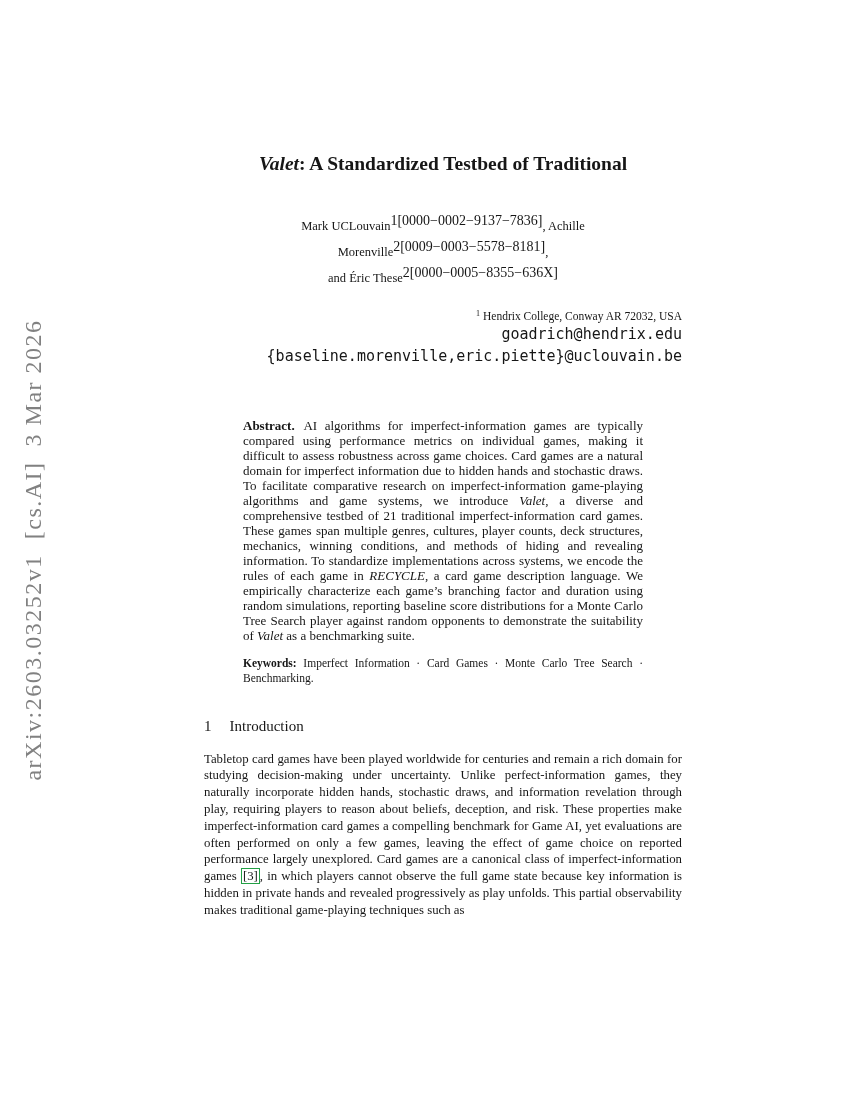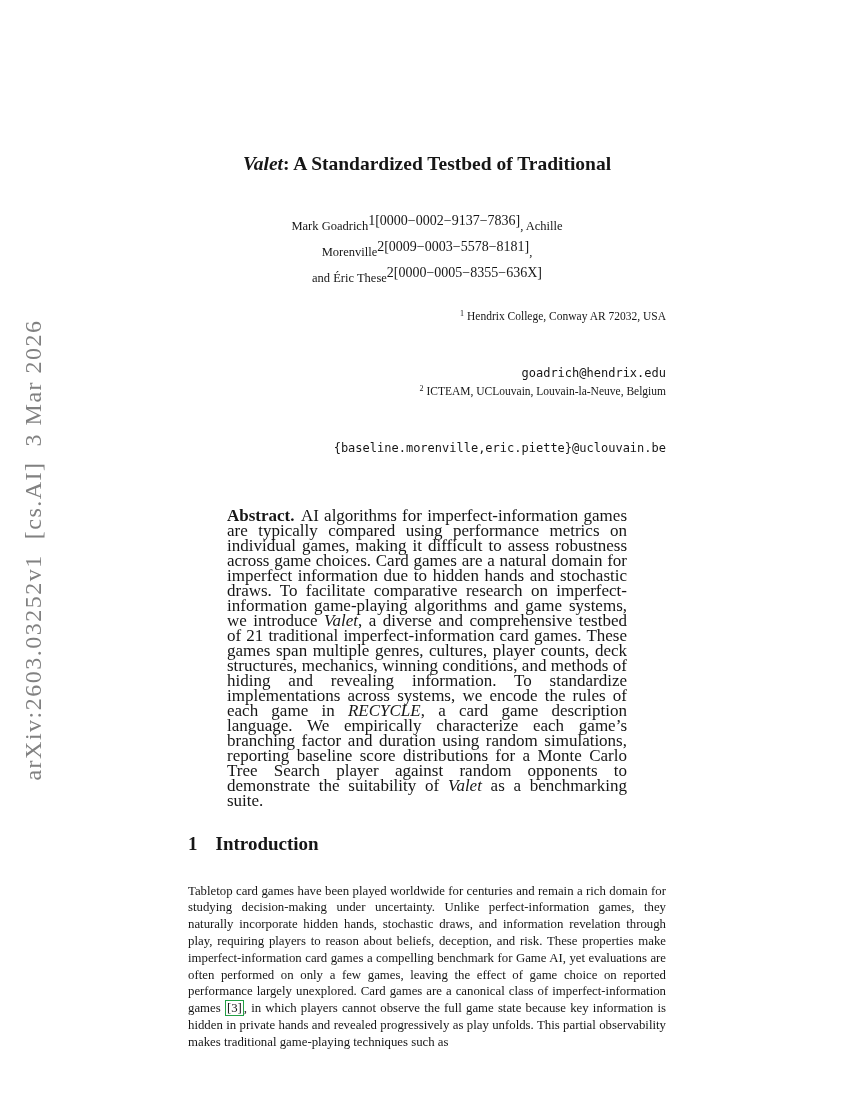--- a/index.html
+++ b/index.html
@@ -20,21 +20,21 @@
     left: 33px; top: 550px;
     transform: translate(-50%, -50%) rotate(-90deg);
     white-space: pre;
     font-size: 24px;
     letter-spacing: 1.5px;
     color: #818181;
   }
 
   .content {
     position: absolute;
-    left: 188px; top: 0;
+    left: 204px; top: 0;
     width: 478px;
   }
 
   .paper-title {
     margin-top: 150px;
     text-align: center;
     font-size: 19.5px;
     font-weight: bold;
     line-height: 1.45;
   }
@@ -58,82 +58,81 @@
     font-size: 11.5px;
     line-height: 1.45;
   }
   sup.aff {
     font-size: 8px;
     vertical-align: 4px;
     margin-right: 3px;
   }
   .mono {
     font-family: "DejaVu Sans Mono", monospace;
-    font-size: 12px;
-    margin-top: 41px;
+    font-size: 15px;
   }
 
   .abstract {
     margin: 50px 39px 0 39px;
     width: 400px;
     text-align: justify;
-    font-size: 17px;
+    font-size: 13px;
     line-height: 15px;
   }
   .abstract b.lbl { margin-right: 2px; }
   .abstract .it { font-style: italic; }
 
   .keywords {
     margin: 13px 39px 0 39px;
     width: 400px;
     text-align: justify;
     font-size: 11.5px;
     line-height: 15px;
   }
 
   .section-heading {
-    margin-top: 25px;
-    font-size: 19px;
-    font-weight: bold;
+    margin-top: 32px;
+    font-size: 15px;
+    font-weight: normal;
   }
   .section-heading .num { margin-right: 18px; }
 
   .body-par {
-    margin-top: 28px;
+    margin-top: 16px;
     text-align: justify;
     font-size: 12.8px;
     line-height: 16.8px;
   }
   .cite {
     border: 1.5px solid #22a045;
     padding: 0 1px;
     color: #111;
   }
 </style>
 </head>
 <body>
 
 <div class="arxiv-side">arXiv:2603.03252v1  [cs.AI]  3 Mar 2026</div>
 
 <div class="content">
 
   <h1 class="paper-title"><span class="it">Valet</span><span>: A Standardized Testbed of Traditional</span><br></h1>
 
   <div class="authors">
-    <div><span>Mark Goadrich</span><sup class="orcid">1[0000−0002−9137−7836]</sup><span>, </span><span>Achille Morenville</span><sup class="orcid">2[0009−0003−5578−8181]</sup><span>,</span></div>
+    <div><span>Mark UCLouvain</span><sup class="orcid">1[0000−0002−9137−7836]</sup><span>, </span><span>Achille Morenville</span><sup class="orcid">2[0009−0003−5578−8181]</sup><span>,</span></div>
     <div><span>and Éric These</span><sup class="orcid">2[0000−0005−8355−636X]</sup></div>
   </div>
 
   <div class="affiliations">
     <div><sup class="aff">1</sup><span>Hendrix College, Conway AR 72032, USA</span></div>
     <div class="mono">goadrich@hendrix.edu</div>
-    <div><sup class="aff">2</sup><span>ICTEAM, UCLouvain, Louvain-la-Neuve, Belgium</span></div>
     <div class="mono">{baseline.morenville,eric.piette}@uclouvain.be</div>
   </div>
 
   <p class="abstract"><b class="lbl">Abstract.</b> <span>AI algorithms for imperfect-information games are typically compared using performance metrics on individual games, making it difficult to assess robustness across game choices. Card games are a natural domain for imperfect information due to hidden hands and stochastic draws. To facilitate comparative research on imperfect-information game-playing algorithms and game systems, we introduce </span><span class="it">Valet</span><span>, a diverse and comprehensive testbed of 21 traditional imperfect-information card games. These games span multiple genres, cultures, player counts, deck structures, mechanics, winning conditions, and methods of hiding and revealing information. To standardize implementations across systems, we encode the rules of each game in </span><span class="it">RECYCLE</span><span>, a card game description language. We empirically characterize each game’s branching factor and duration using random simulations, reporting baseline score distributions for a Monte Carlo Tree Search player against random opponents to demonstrate the suitability of </span><span class="it">Valet</span><span> as a benchmarking suite.</span></p>
 
+  <p class="keywords"><b>Keywords:</b><span> Imperfect Information · Card Games · Monte Carlo Tree Search · Benchmarking.</span></p>
 
   <h2 class="section-heading"><span class="num">1</span><span>Introduction</span></h2>
 
   <p class="body-par"><span>Tabletop card games have been played worldwide for centuries and remain a rich domain for studying decision-making under uncertainty. Unlike perfect-information games, they naturally incorporate hidden hands, stochastic draws, and information revelation through play, requiring players to reason about beliefs, deception, and risk. These properties make imperfect-information card games a compelling benchmark for Game AI, yet evaluations are often performed on only a few games, leaving the effect of game choice on reported performance largely unexplored. Card games are a canonical class of imperfect-information games </span><span class="cite">[3]</span><span>, in which players cannot observe the full game state because key information is hidden in private hands and revealed progressively as play unfolds. This partial observability makes traditional game-playing techniques such as</span></p>
 
 </div>
 
 </body></html>

